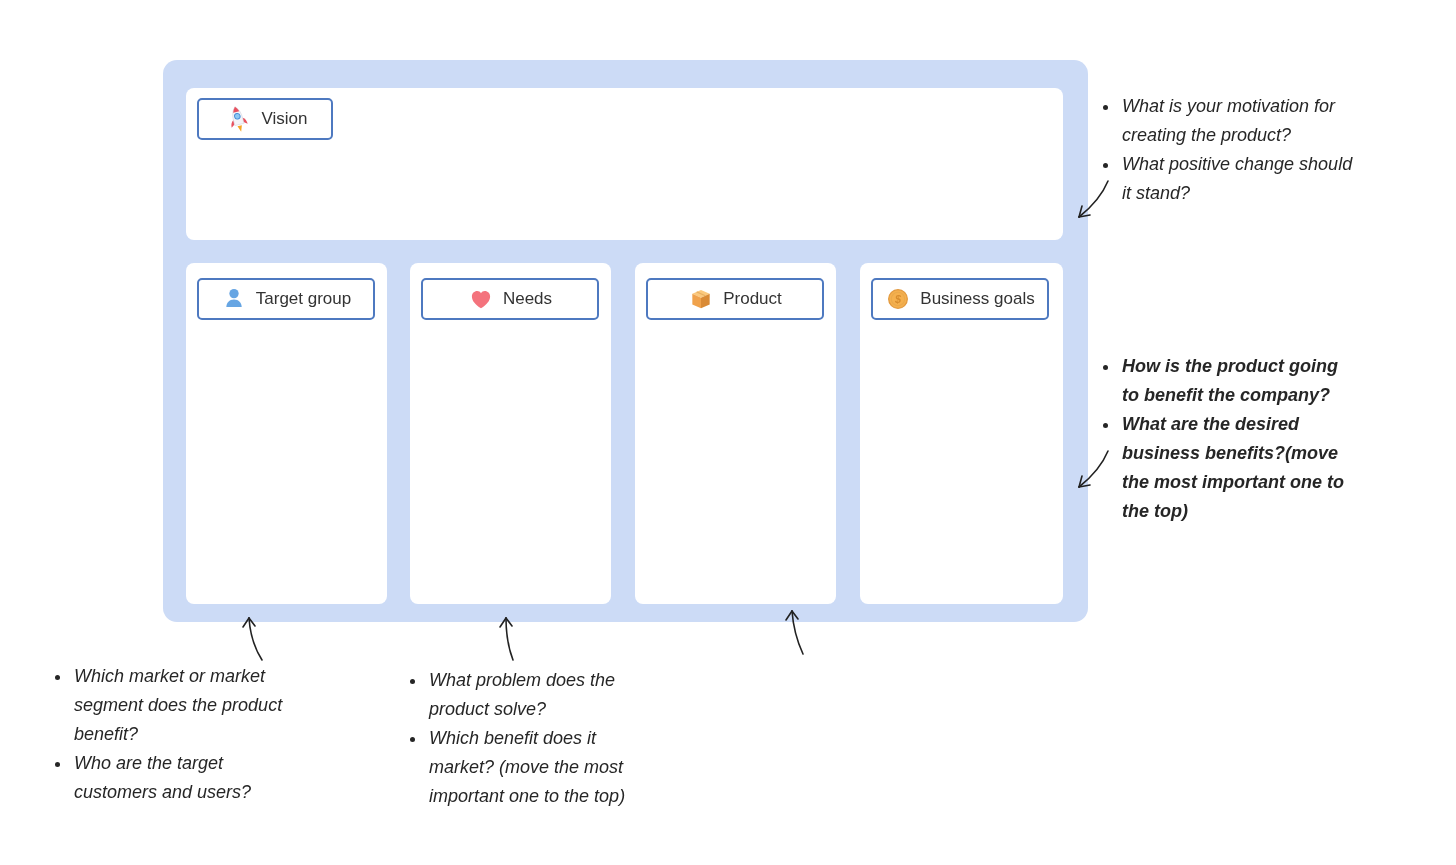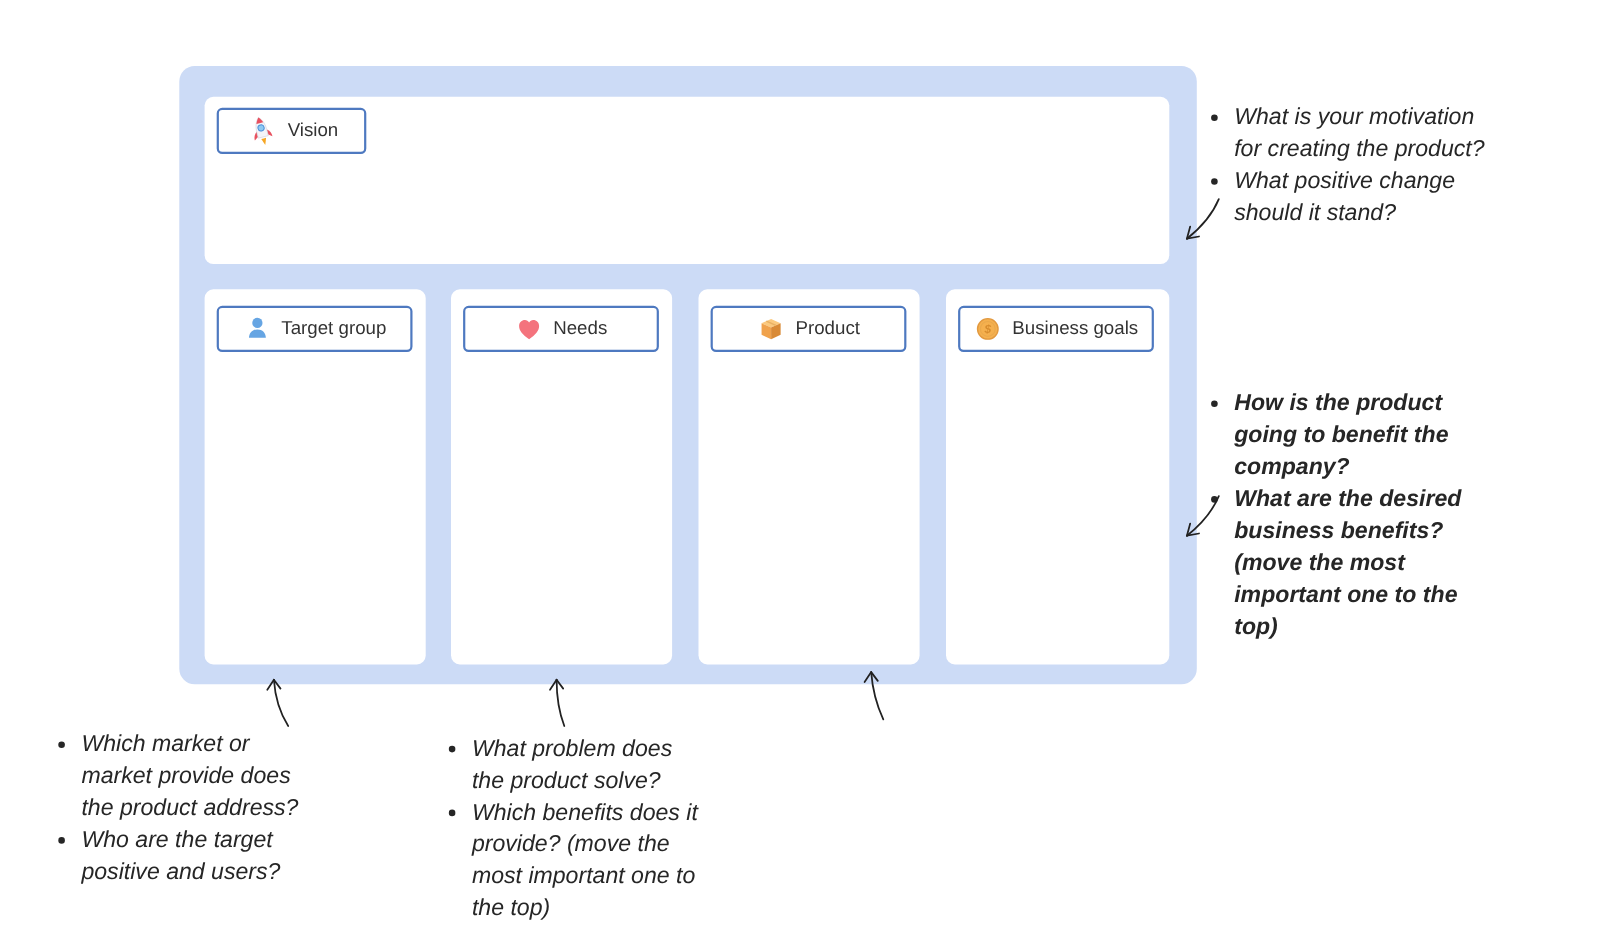--- a/index.html
+++ b/index.html
@@ -34,21 +34,21 @@
     background:#ffffff;border:2px solid var(--chip-border);border-radius:5px;
     display:flex;align-items:center;justify-content:center;gap:9px;
     color:var(--chip-text);font-size:17px;font-weight:500;
   }
   .chip-vision{top:10px;width:136px;}
   .chip .icn{display:flex;align-items:center;justify-content:center;flex:0 0 auto;}
   .chip-label{white-space:nowrap;}
 
   .annotation{
     position:absolute;color:var(--annotation-text);
-    font-size:21px;line-height:29px;font-style:italic;font-weight:500;
+    font-size:18px;line-height:29px;font-style:italic;font-weight:500;
   }
   .annotation ul{list-style:disc outside;padding-left:22px;}
   .annotation li{padding-left:2px;}
 
   .note-vision{left:1098px;top:92px;width:262px;}
   .note-business{left:1098px;top:352px;width:252px;font-weight:bold;}
   .note-target{left:50px;top:662px;width:237px;}
   .note-needs{left:405px;top:666px;width:240px;}
   .note-product{left:755px;top:666px;width:247px;}
 
@@ -140,29 +140,29 @@
 
   <div class="annotation note-business">
     <ul>
       <li>How is the product going to benefit the company?</li>
       <li>What are the desired business benefits?(move the most important one to the top)</li>
     </ul>
   </div>
 
   <div class="annotation note-target">
     <ul>
-      <li>Which market or market provide does the product address?</li>
-      <li>Who are the target positive and users?</li>
+      <li>Which market or market segment does the product benefit?</li>
+      <li>Who are the target customers and users?</li>
     </ul>
   </div>
 
   <div class="annotation note-needs">
     <ul>
       <li>What problem does the product solve?</li>
-      <li>Which benefits does it provide? (move the most important one to the top)</li>
+      <li>Which benefit does it market? (move the most important one to the top)</li>
     </ul>
   </div>
 
 
   <svg class="arrow" style="left:1070px;top:176px;" width="44" height="48" viewBox="0 0 44 48">
     <path d="M38 5 C33 17 23 30 9 41"></path>
     <path d="M9 41 L12 30"></path>
     <path d="M9 41 L20 39"></path>
   </svg>
 

